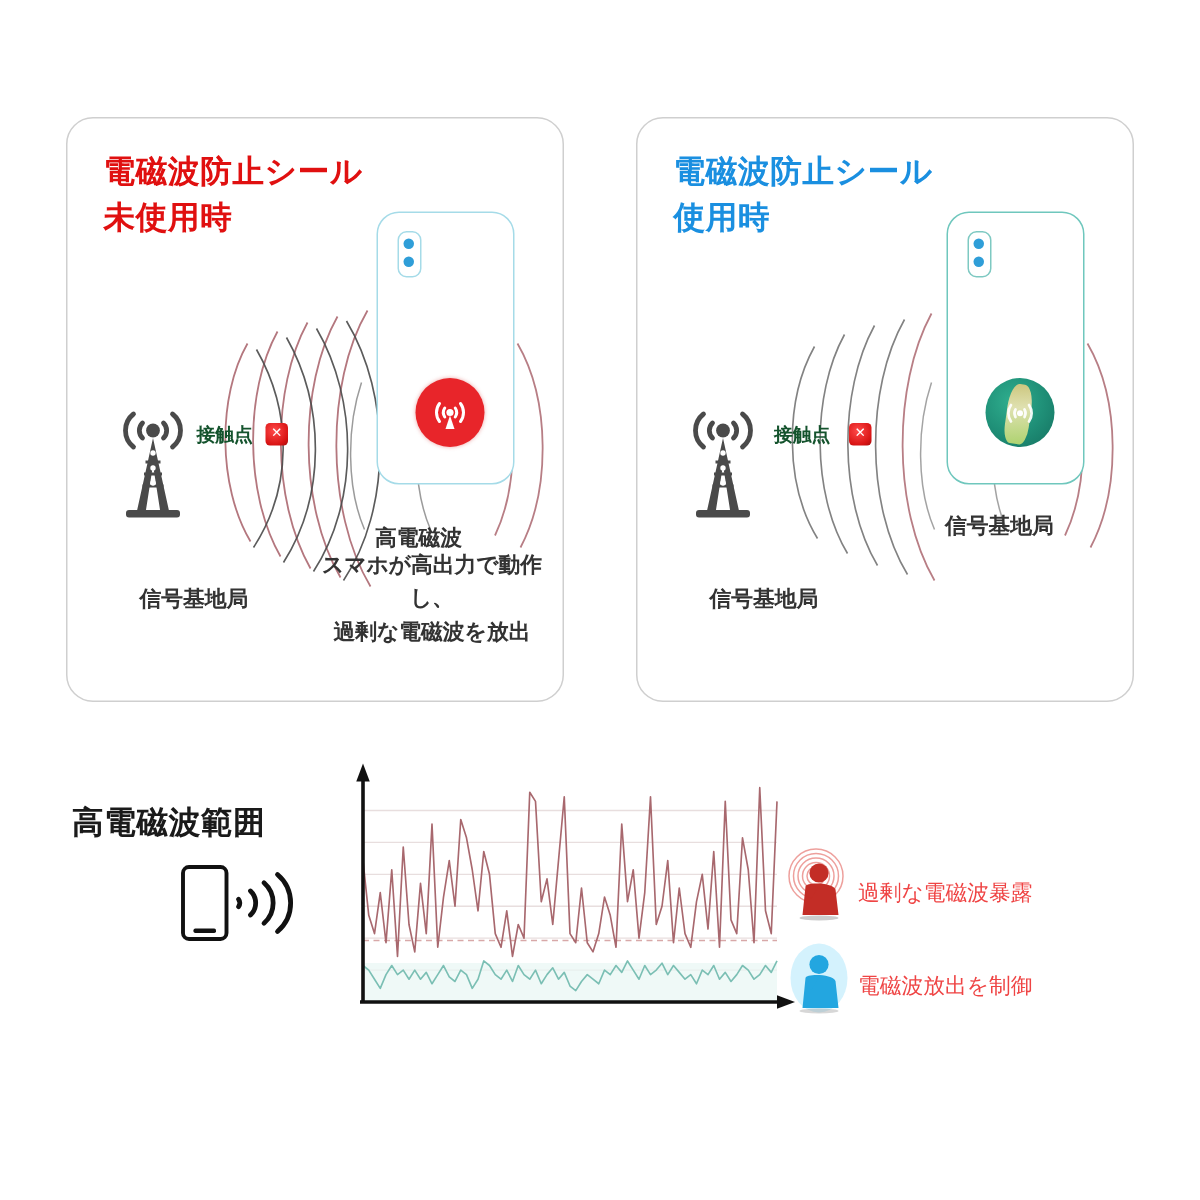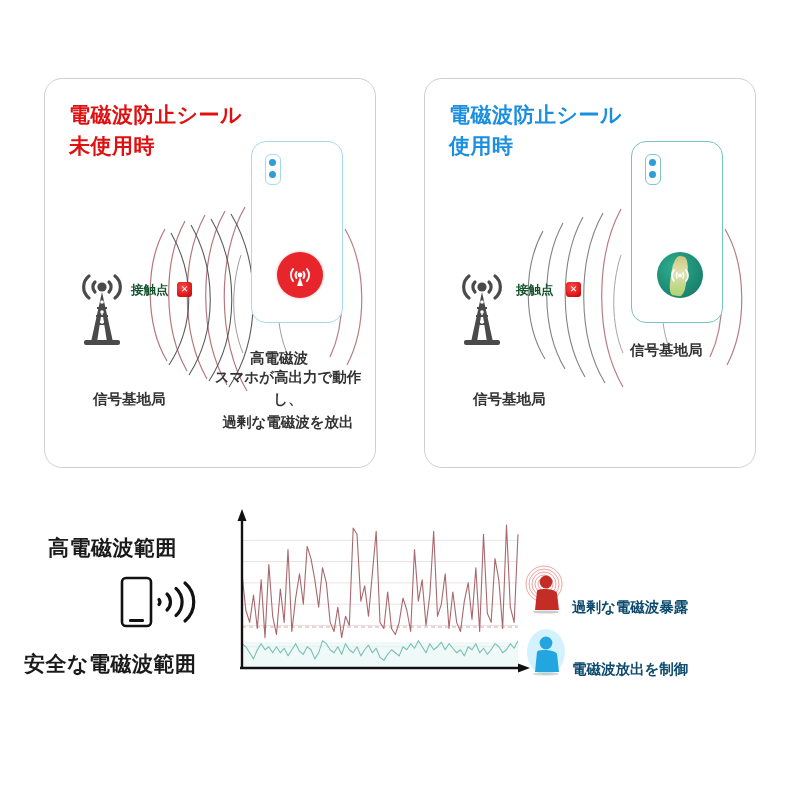--- a/index.html
+++ b/index.html
@@ -182,24 +182,24 @@
     font-weight: 700;
     color: #1a1a1a;
     white-space: nowrap;
   }
 
   .legend-item { position: absolute; }
   .legend-item.exposure { left: 524px; top: 86px; }
   .legend-item.control  { left: 524px; top: 148px; text-align: center; }
   .legend-text {
     position: absolute;
-    left: 48px; top: 34px;
+    left: 48px; top: 22px;
     font-size: 14.5px;
-    font-weight: 700;
-    color: #0c4a6e;
+    font-weight: 400;
+    color: #ef4444;
     white-space: nowrap;
   }
 </style>
 </head>
 <body>
 
 <div class="panels">
 
   <div class="panel left">
     <div class="panel-title">電磁波防止シール
@@ -342,21 +342,20 @@
     <div class="xmark right-x">✕</div>
 
     <div class="emit-title right-et">信号基地局</div>
     <div class="station-label">信号基地局</div>
   </div>
 </div>
 
 <div class="chartsec">
 
   <div class="range-label high">高電磁波範囲</div>
-  <div class="range-label safe">安全な電磁波範囲</div>
 
   <svg class="phone-wave-icon" width="86" height="56" viewBox="0 0 86 56">
     <rect x="4" y="4" width="29" height="48" rx="4" fill="none" stroke="#111111" stroke-width="2.6"></rect>
     <rect x="11" y="45" width="15" height="3" rx="1.2" fill="#111111"></rect>
     <g fill="none" stroke="#111111" stroke-linecap="round">
       <path d="M41 25.5 a4 4 0 0 1 0 5" stroke-width="3.2"></path>
       <path d="M49 20 a11 11 0 0 1 0 16" stroke-width="3.2"></path>
       <path d="M58 14.5 a18 18 0 0 1 0 27" stroke-width="3.2"></path>
       <path d="M67 9 a25 25 0 0 1 0 38" stroke-width="3.2"></path>
     </g>

